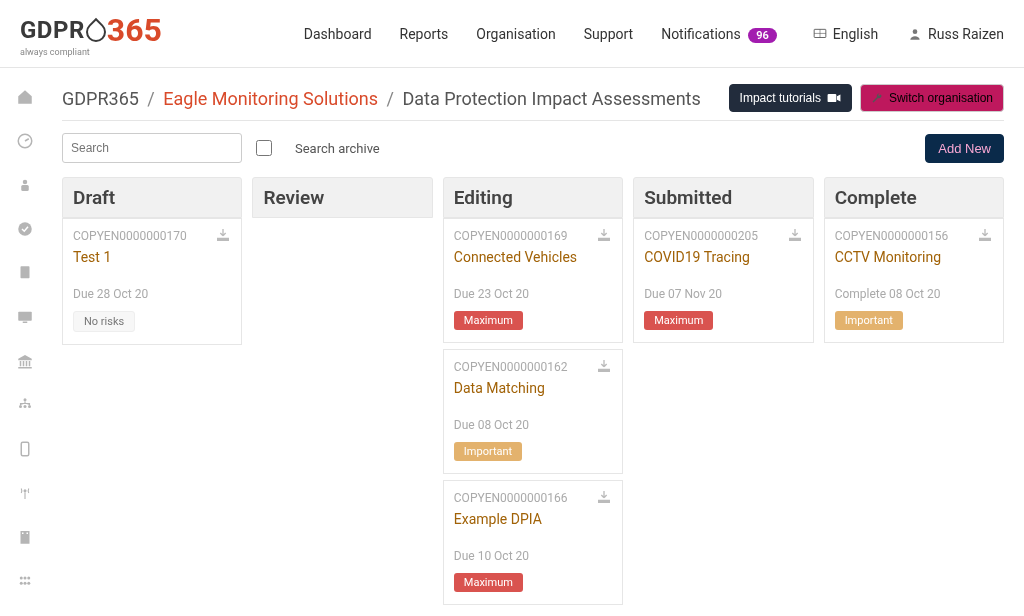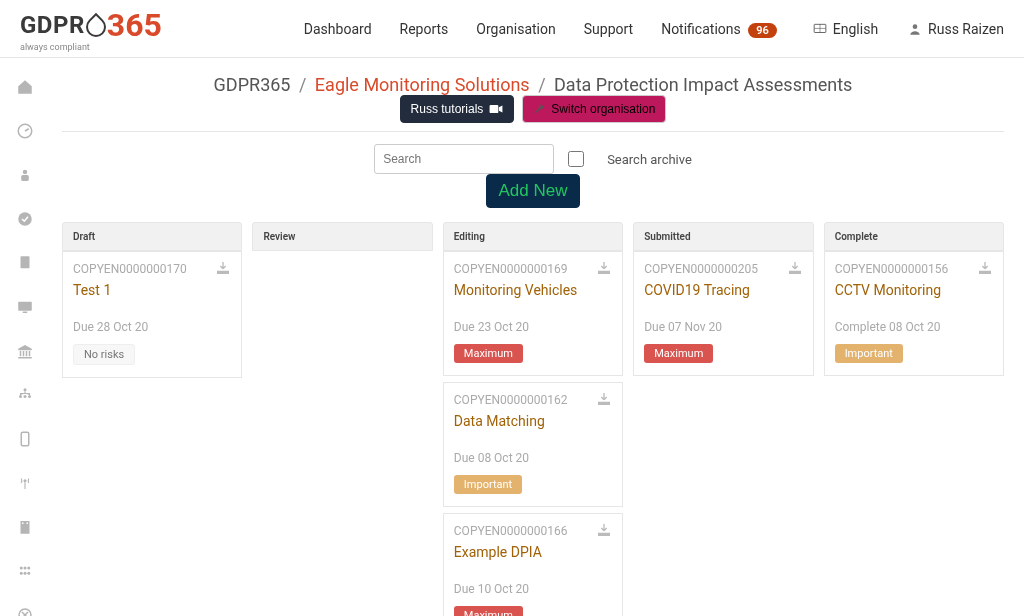--- a/index.html
+++ b/index.html
@@ -1,49 +1,49 @@
 <!DOCTYPE html>
 <html><head>
 <meta charset="utf-8">
 <style>
   * { box-sizing: border-box; margin: 0; padding: 0; }
   body { font-family: -apple-system, BlinkMacSystemFont, "Segoe UI", Roboto, Arial, sans-serif; color: #333; background: #ffffff; font-size: 13px; }
-  .topbar { display: flex; align-items: center; justify-content: space-between; padding: 8px 20px; border-bottom: 1px solid #e5e5e5; height: 58px; }
+  .topbar { display: flex; align-items: center; justify-content: space-between; padding: 8px 20px; border-bottom: 1px solid #e5e5e5; height: 68px; }
   .logo-text { font-size: 24px; font-weight: 700; letter-spacing: 0.5px; color: #3a3a3a; }
   .logo-365 { font-size: 32px; font-weight: 700; color: #d94a2a; }
   .logo-tag { font-size: 9px; color: #888; display: block; margin-top: -2px; }
   .logo-wrap { display: flex; flex-direction: column; }
   .logo-main { display: flex; align-items: center; }
   .logo-icon { display:inline-block; width:20px; height:20px; border:2px solid #3a3a3a; border-radius:0 50% 50% 50%; transform: rotate(45deg); margin: 0 1px; position:relative; top:2px; }
   .topnav { display: flex; align-items: center; gap: 28px; }
   .topnav a { color: #333; text-decoration: none; font-size: 14px; cursor: pointer; }
-  .badge-count { background:#c2410c; color:#fff; border-radius:10px; padding:1px 8px; font-size:11px; font-weight:600; margin-left:4px; }
+  .badge-count { background:#a21caf; color:#fff; border-radius:10px; padding:1px 8px; font-size:11px; font-weight:600; margin-left:4px; }
   .topnav-right { display:flex; align-items:center; gap:22px; }
   .user-link, .lang-link { display:flex; align-items:center; gap:6px; color:#333; font-size:14px; cursor:pointer;margin-left:8px; }
   .icon { width:14px; height:14px; display:inline-block; }
   .layout { display:flex; }
   .sidebar { width:50px; display:flex; flex-direction:column; align-items:center; padding-top:20px; gap:26px; color:#aaa; }
   .sidebar .sicon { width:18px; height:18px; cursor:pointer; fill:#b5b5b5; }
   .main { flex:1; padding: 16px 20px 20px 12px; }
-  .breadcrumb-row { display:flex; align-items:center; justify-content:space-between; border-bottom:1px solid #e5e5e5; padding-bottom:8px; margin-bottom:12px;flex-direction:column; }
+  .breadcrumb-row { display:flex; align-items:center; justify-content:space-between; border-bottom:1px solid #e5e5e5; padding-bottom:8px; margin-bottom:12px; }
   .breadcrumb { font-size:18px; color:#555; }
   .breadcrumb .org { color:#d94a2a; }
   .breadcrumb .sep { color:#888; margin:0 4px; }
   .bc-actions { display:flex; gap:8px; }
   .btn { border:1px solid #ccc; background:#be185d; border-radius:4px; padding:6px 10px; font-size:12px; cursor:pointer; display:inline-flex; align-items:center; gap:6px; }
   .btn-dark { background:#222c3c; color:#fff; border-color:#222c3c; }
-  .toolbar { display:flex; align-items:center; justify-content:space-between; margin-bottom:14px;flex-direction:column; }
+  .toolbar { display:flex; align-items:center; justify-content:space-between; margin-bottom:14px; }
   .toolbar-left { display:flex; align-items:center; gap:14px; }
   .search-input { width:180px; height:30px; border:1px solid #ccc; border-radius:3px; padding:4px 8px; font-size:12px; }
   .checkbox-wrap { display:flex; align-items:center; gap:23px; color:#555; font-size:13px; }
   .checkbox-wrap input { width:16px; height:16px; }
-  .btn-primary { background:#0a2a4a; color:#22c55e; border:1px solid #0a2a4a; border-radius:4px; padding:6px 12px; font-size:17px; cursor:pointer; }
+  .btn-primary { background:#0a2a4a; color:#f9a8d4; border:1px solid #0a2a4a; border-radius:4px; padding:6px 12px; font-size:13px; cursor:pointer; }
   .board { display:flex; gap:10px; align-items:flex-start; }
   .col { flex:1; min-width:0; }
-  .col-header { background:#f1f1f1; border:1px solid #e6e6e6; border-radius:3px 3px 0 0; padding:8px 10px; font-weight:600; font-size:10px; color:#444; }
+  .col-header { background:#f1f1f1; border:1px solid #e6e6e6; border-radius:3px 3px 0 0; padding:8px 10px; font-weight:600; font-size:19px; color:#444; }
   .cards { display:flex; flex-direction:column; gap:6px; margin-top:0; }
   .card { border:1px solid #e6e6e6; border-top:none; background:#fff; padding:10px 10px 12px 10px; position:relative; }
   .card:first-child { border-top:1px solid #e6e6e6; }
   .card + .card { border-top:1px solid #e6e6e6; }
   .card .ref { color:#aaa; font-size:12px; }
   .card .title { color:#a16207; font-size:14px; margin-top:6px; }
   .card .due { color:#aaa; font-size:12px; margin-top:22px; }
   .card .dl { position:absolute; top:8px; right:10px; cursor:pointer; }
   .risk { display:inline-block; margin-top:10px; padding:3px 10px; border-radius:3px; font-size:11px; color:#fff;text-align:right; }
   .risk-none { background:#f7f7f7; color:#777; border:1px solid #eee; }
@@ -155,21 +155,21 @@
     <div class="breadcrumb-row">
       <div class="breadcrumb">
         <span>GDPR365</span>
         <span class="sep">/</span>
         <span class="org">Eagle Monitoring Solutions</span>
         <span class="sep">/</span>
         <span>Data Protection Impact Assessments</span>
       </div>
       <div class="bc-actions">
         <button class="btn btn-dark">
-          <span>Russ tutorials</span>
+          <span>Impact tutorials</span>
           <svg width="14" height="10" viewBox="0 0 24 16">
               <rect x="1" y="1" width="15" height="14" rx="2" fill="#fff"></rect>
               <path d="M17 5l6-3v12l-6-3z" fill="#fff"></path>
             </svg>
         </button>
         <button class="btn">
           <svg width="12" height="12" viewBox="0 0 24 24">
               <path d="M21 7a5 5 0 01-7 5L5 21l-2-2 9-9a5 5 0 015-7l-3 3 2 2 3-3z" fill="#555"></path>
             </svg>
           <span>Switch organisation</span>
@@ -206,21 +206,21 @@
         <div class="cards" id="col-review"></div>
       </div>
 
       <div class="col">
         <div class="col-header">Editing</div>
         <div class="cards" id="col-editing">
             <div class="card"><div class="dl">
                 <svg width="16" height="16" viewBox="0 0 24 24">
                   <path d="M12 3v10m0 0l-4-4m4 4l4-4M4 17h16v3H4z" stroke="#bbb" stroke-width="2" fill="#bbb"></path>
                 </svg>
-              </div><div class="ref">COPYEN0000000169</div><div class="title">Monitoring Vehicles</div><div class="due">Due 23 Oct 20</div><span class="risk risk-max">Maximum</span></div>
+              </div><div class="ref">COPYEN0000000169</div><div class="title">Connected Vehicles</div><div class="due">Due 23 Oct 20</div><span class="risk risk-max">Maximum</span></div>
             <div class="card"><div class="dl">
                 <svg width="16" height="16" viewBox="0 0 24 24">
                   <path d="M12 3v10m0 0l-4-4m4 4l4-4M4 17h16v3H4z" stroke="#bbb" stroke-width="2" fill="#bbb"></path>
                 </svg>
               </div><div class="ref">COPYEN0000000162</div><div class="title">Data Matching</div><div class="due">Due 08 Oct 20</div><span class="risk risk-important">Important</span></div>
             <div class="card"><div class="dl">
                 <svg width="16" height="16" viewBox="0 0 24 24">
                   <path d="M12 3v10m0 0l-4-4m4 4l4-4M4 17h16v3H4z" stroke="#bbb" stroke-width="2" fill="#bbb"></path>
                 </svg>
               </div><div class="ref">COPYEN0000000166</div><div class="title">Example DPIA</div><div class="due">Due 10 Oct 20</div><span class="risk risk-max">Maximum</span></div>

